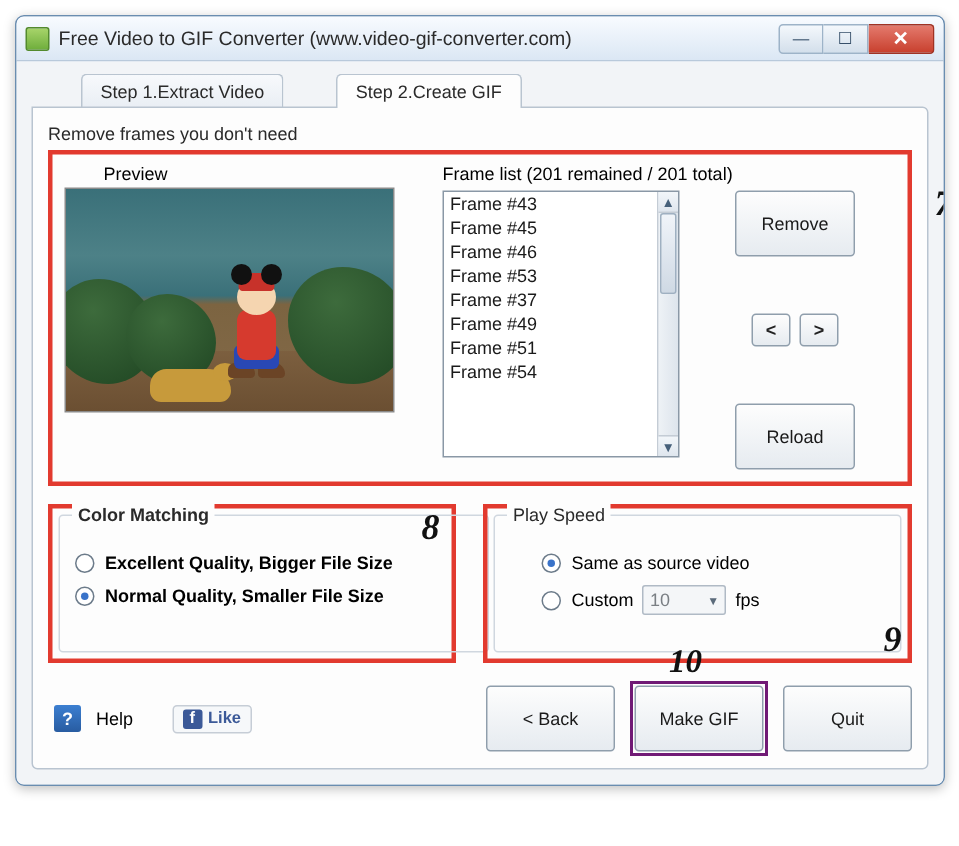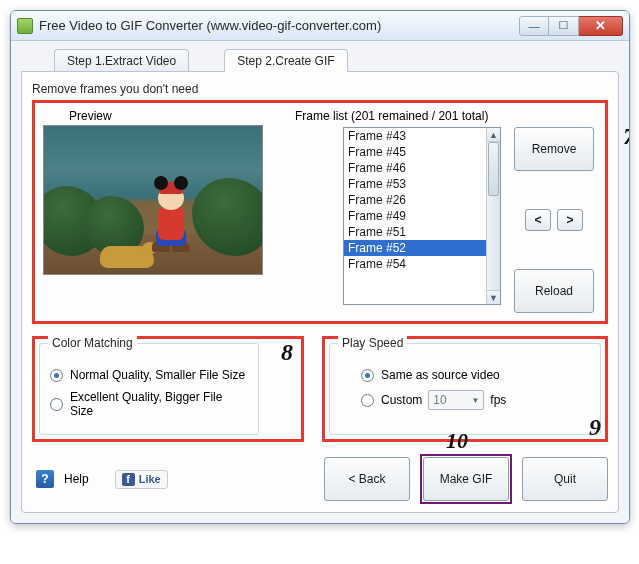--- a/index.html
+++ b/index.html
@@ -179,21 +179,20 @@
   .framelist-col { flex:1; }
   .framelist-col .lbl { margin-bottom: 4px; }
   .frame-row { display:flex; gap:10px; }
   .listbox {
     width: 158px; height: 178px;
     border: 1px solid #8a98a6;
     background: #fff;
     overflow: hidden;
     position: relative;
     font-size: 12px;
-    margin-left: 48px;
   }
   .listitems { position:absolute; top:0; left:0; right:14px; }
   .listitem { padding: 1px 4px; color:#1a1a1a; white-space:nowrap; }
   .listitem.selected { background:#2f6fd0; color:#fff; }
   .list-scroll {
     position:absolute; top:0; right:0; bottom:0; width:14px;
     background: linear-gradient(to right,#eef2f6,#dde4ec);
     border-left:1px solid #c4ccd5;
   }
   .list-thumb {
@@ -239,21 +238,21 @@
     border: 1px solid #d0d7df;
     border-radius: 3px;
     padding: 16px 10px 10px 10px;
   }
   .groupbox .legend {
     position:absolute; top:-8px; left:8px;
     background:#fdfdfd;
     padding: 0 4px;
     font-size:12px; color:#2a2a2a;
   }
-  .leftgroup { width: 220px; }
+  .leftgroup { width: 287px; font-weight: bold; }
   .rightgroup { flex:1;padding-left:31px; }
   .radio-row {
     display:flex; align-items:center;
     margin: 8px 0;
     font-size:12px;
   }
   .radio {
     width:13px; height:13px;
     border:1px solid #6c7b8a;
     border-radius:50%;
@@ -375,24 +374,23 @@
 
           <div class="framelist-col">
             <div class="lbl">Frame list (201 remained / 201 total)</div>
             <div class="frame-row">
               <div class="listbox">
                 <div class="listitems" id="frame-items">
                     <div class="listitem">Frame #43</div>
                     <div class="listitem">Frame #45</div>
                     <div class="listitem">Frame #46</div>
                     <div class="listitem">Frame #53</div>
-                    <div class="listitem">Frame #26</div>
+                    <div class="listitem">Frame #37</div>
                     <div class="listitem">Frame #49</div>
                     <div class="listitem">Frame #51</div>
-                    <div class="listitem selected">Frame #52</div>
                     <div class="listitem">Frame #54</div>
                   </div>
                 <div class="list-scroll">
                   <div class="arr up">▲</div>
                   <div class="list-thumb"></div>
                   <div class="arr dn">▼</div>
                 </div>
               </div>
               <div class="list-btncol">
                 <div class="btn">Remove</div>
@@ -406,26 +404,26 @@
           </div>
         </div>
         <div class="annot" style="right:-30px; top:20px;">7</div>
       </div>
 
       <div class="lower">
         <div class="redbox" style="padding:4px; width:272px;">
           <div class="groupbox leftgroup" style="height:92px;">
             <div class="legend">Color Matching</div>
             <div class="radio-row">
+              <span class="radio"></span>
+              <span>Excellent Quality, Bigger File Size</span>
+            </div>
+            <div class="radio-row">
               <span class="radio checked"></span>
               <span>Normal Quality, Smaller File Size</span>
-            </div>
-            <div class="radio-row">
-              <span class="radio"></span>
-              <span>Excellent Quality, Bigger File Size</span>
             </div>
           </div>
           <div class="annot" style="right:8px; top:0px;">8</div>
         </div>
 
         <div class="redbox" style="padding:4px; flex:1;">
           <div class="groupbox rightgroup" style="height:92px;">
             <div class="legend">Play Speed</div>
             <div class="radio-row">
               <span class="radio checked"></span>

